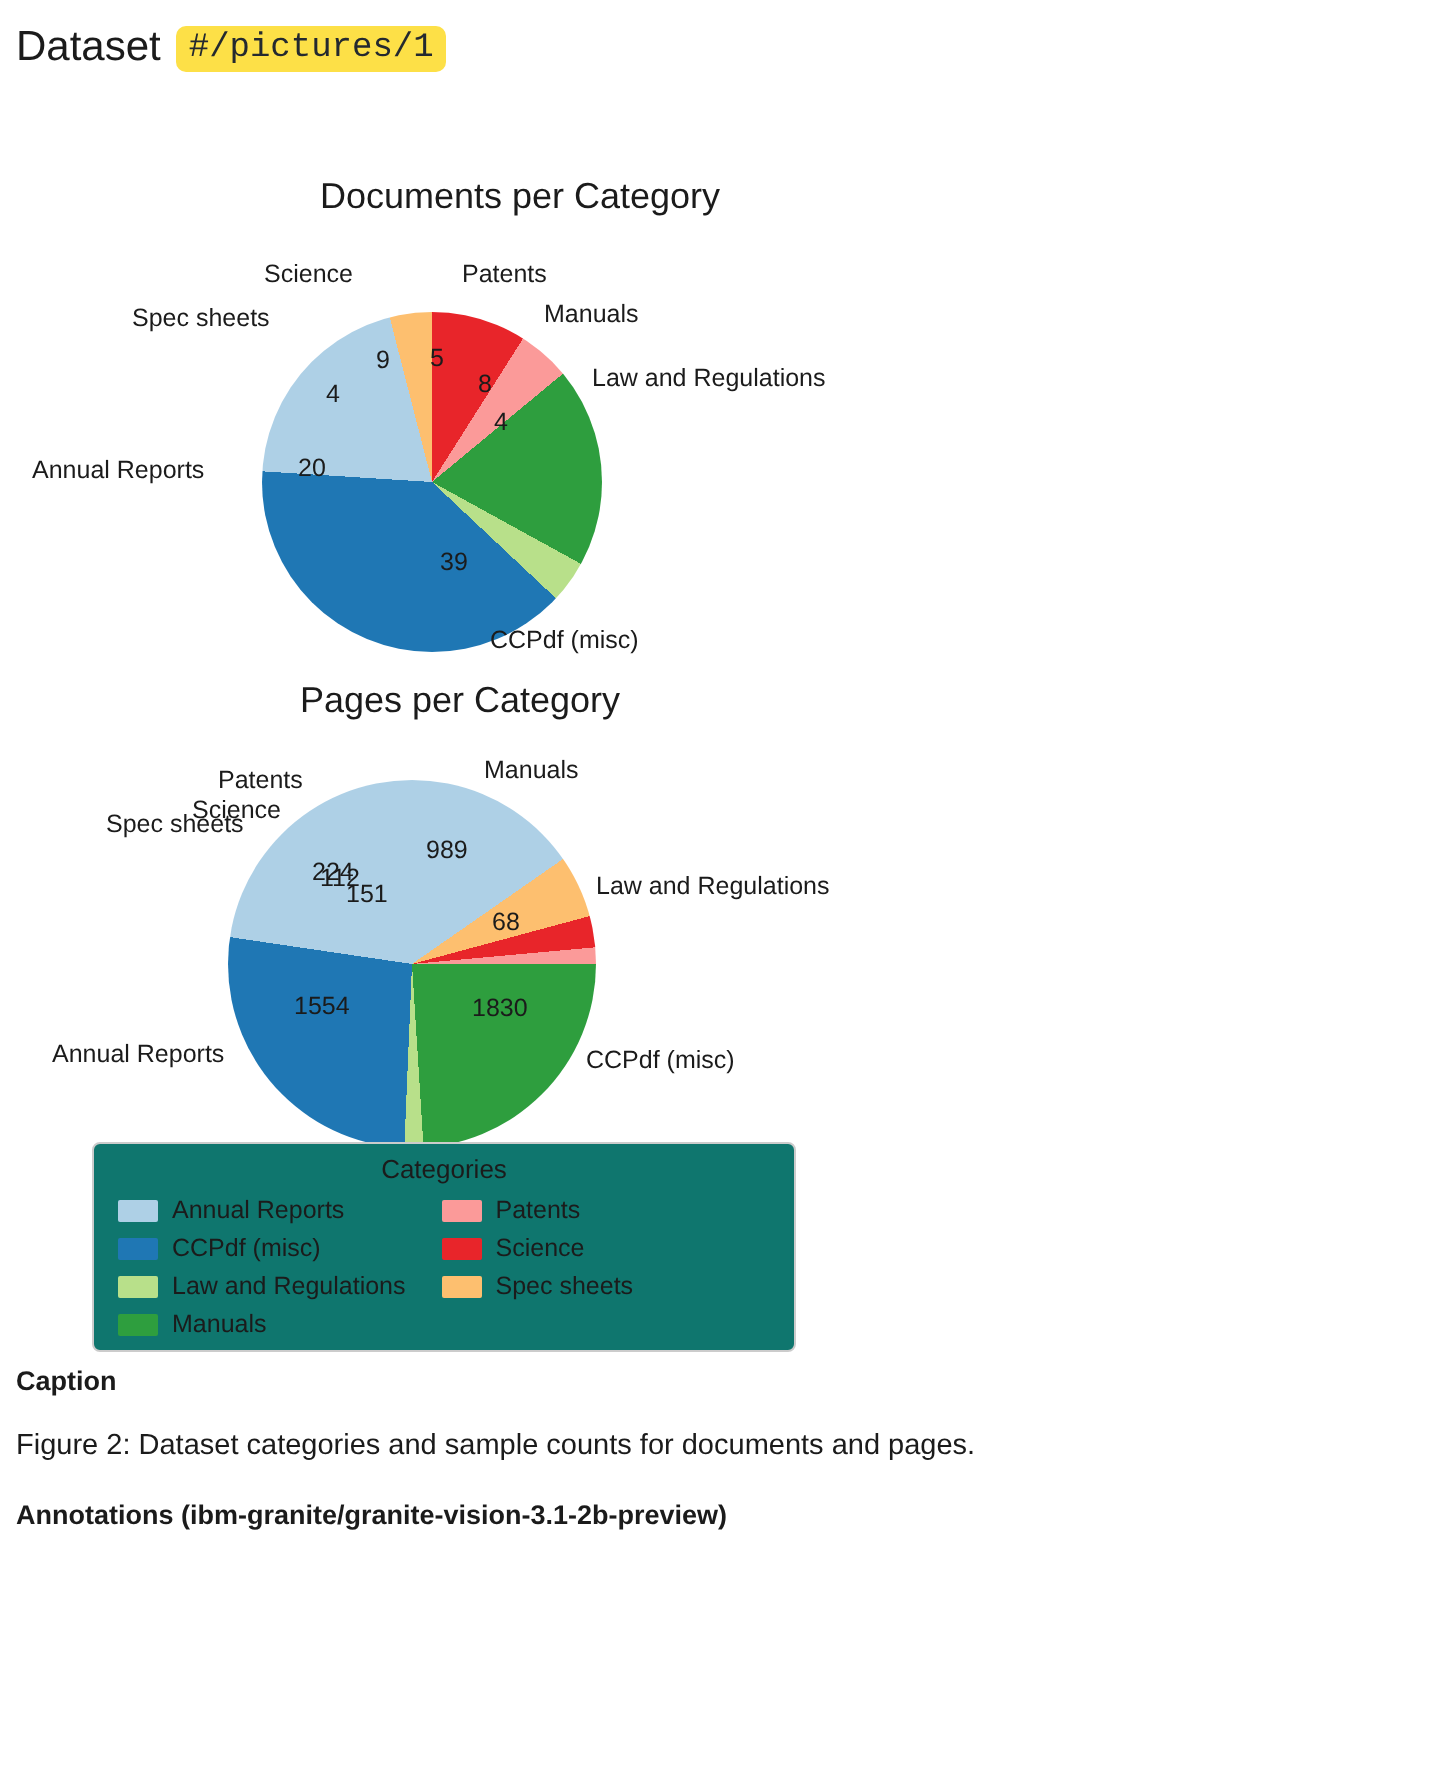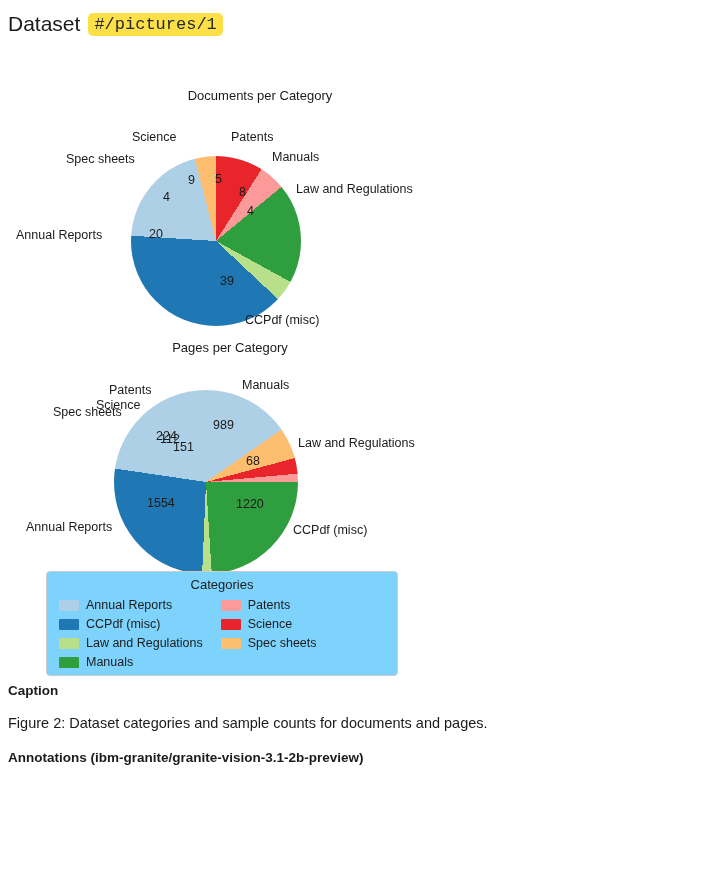--- a/index.html
+++ b/index.html
@@ -36,21 +36,21 @@
     padding: 2px 6px;
     color: #24292f;
   }
   .figure-area {
     position: relative;
     width: 708px;
     height: 625px;
   }
   .chart-title {
     position: absolute;
-    font-size: 13px;
+    font-size: 18px;
     text-align: center;
     color: #1b1b1b;
   }
   .lbl {
     position: absolute;
     font-size: 12.5px;
     color: #1b1b1b;
     white-space: nowrap;
   }
   .slice-val {
@@ -61,21 +61,21 @@
   }
   .pie {
     position: absolute;
     border-radius: 50%;
   }
   
   .legend-box {
     position: absolute;
     border: 1px solid #cccccc;
     border-radius: 4px;
-    background: #7dd3fc;
+    background: #0f766e;
     box-sizing: border-box;
   }
   .legend-title {
     text-align: center;
     font-size: 13px;
     padding-top: 5px;
     color: #1b1b1b;
   }
   .legend-cols {
     display: flex;
@@ -174,21 +174,21 @@
     <div class="lbl" style="left:290px; top:394px;">Law and Regulations</div>
     <div class="lbl" style="left:18px; top:478px;">Annual Reports</div>
     <div class="lbl" style="left:285px; top:481px;">CCPdf (misc)</div>
 
     <div class="slice-val" style="left:165px; top:398px;">151</div>
     <div class="slice-val" style="left:152px; top:390px;">112</div>
     <div class="slice-val" style="left:148px; top:387px;">224</div>
     <div class="slice-val" style="left:205px; top:376px;">989</div>
     <div class="slice-val" style="left:238px; top:412px;">68</div>
     <div class="slice-val" style="left:139px; top:454px;">1554</div>
-    <div class="slice-val" style="left:228px; top:455px;">1220</div>
+    <div class="slice-val" style="left:228px; top:455px;">1830</div>
 
     <div class="legend-box" style="left:38px; top:529px; width:352px; height:105px;">
       <div class="legend-title">Categories</div>
       <div class="legend-cols">
         <div class="legend-col">
           <div class="legend-item">
             <span class="swatch" style="background:#aed0e6;"></span>
             <span>Annual Reports</span>
           </div>
           <div class="legend-item">

